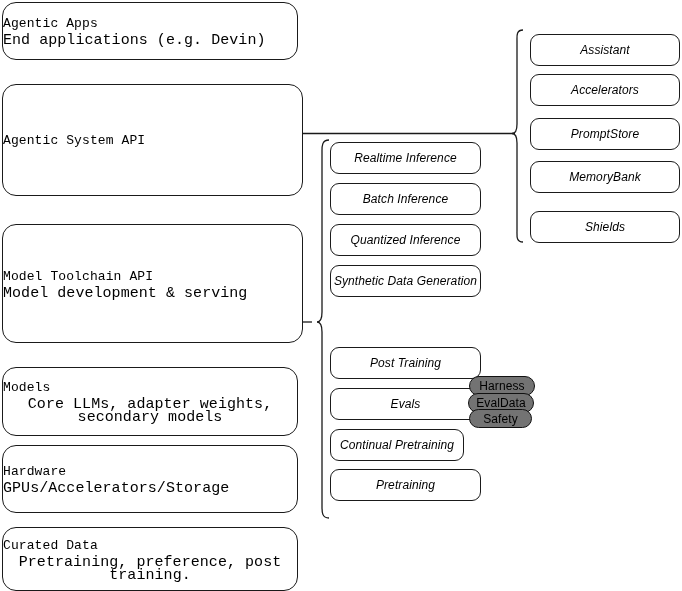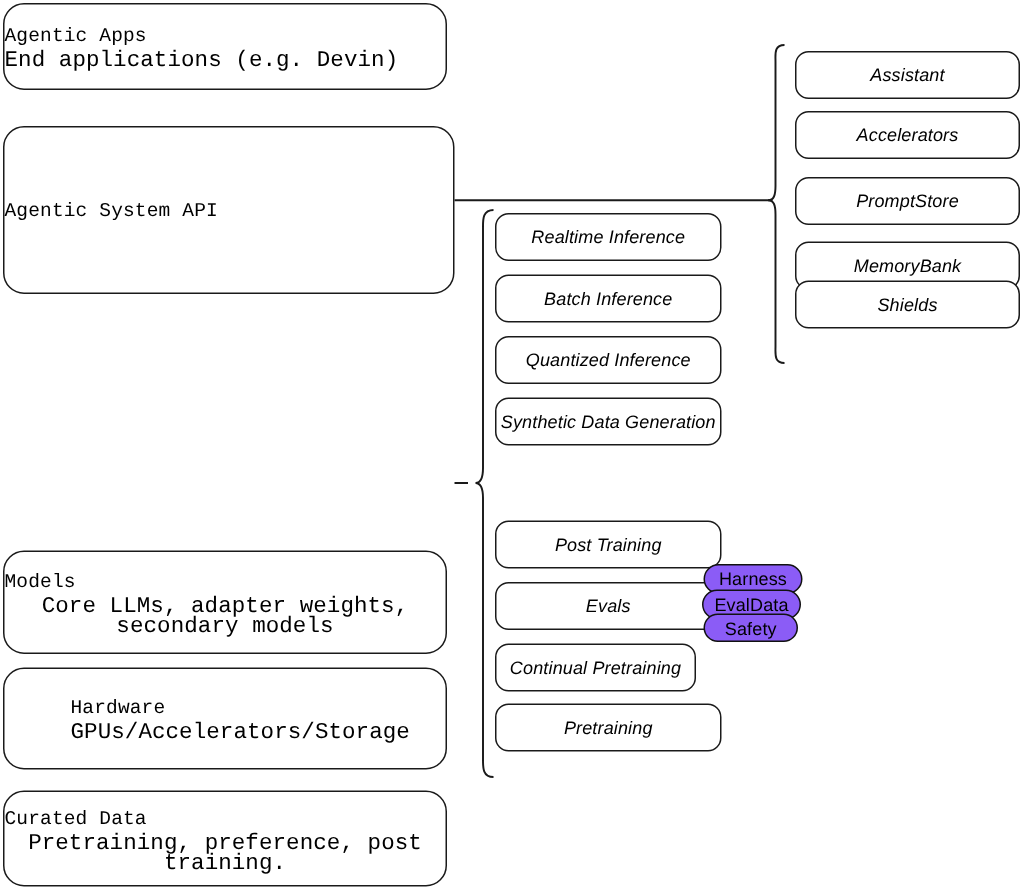--- a/index.html
+++ b/index.html
@@ -59,21 +59,21 @@
     font-size: 12px;
     color: #000000;
     letter-spacing: 0.1px;
     font-style: italic;
   }
   .pill {
     position: absolute;
     box-sizing: border-box;
     border: 1.4px solid #111111;
     border-radius: 11px;
-    background: #8b5cf6;
+    background: #737373;
     display: flex;
     align-items: center;
     justify-content: center;
     font-size: 12px;
     color: #000000;
     letter-spacing: 0.1px;
   }
   svg.decor {
     position: absolute;
     left: 0; top: 0;
@@ -118,27 +118,31 @@
 
   <div class="box" style="left:2px; top:2px; width:296px; height:58px;">
     <div class="title">Agentic Apps</div>
     <div class="subtitle">End applications (e.g. Devin)</div>
   </div>
 
   <div class="box" style="left:2px; top:84px; width:301px; height:112px;">
     <div class="title">Agentic System API</div>
   </div>
 
+  <div class="box" style="left:2px; top:224px; width:301px; height:119px;">
+    <div class="title">Model Toolchain API</div>
+    <div class="subtitle">Model development &amp; serving</div>
+  </div>
 
   <div class="box" style="left:2px; top:367px; width:296px; height:69px;">
     <div class="title">Models</div>
     <div class="subtitle">Core LLMs, adapter weights, secondary models</div>
   </div>
 
-  <div class="box" style="left:2px; top:445px; width:296px; height:68px;padding-left:44px;">
+  <div class="box" style="left:2px; top:445px; width:296px; height:68px;">
     <div class="title">Hardware</div>
     <div class="subtitle">GPUs/Accelerators/Storage</div>
   </div>
 
   <div class="box" style="left:2px; top:527px; width:296px; height:64px;">
     <div class="title">Curated Data</div>
     <div class="subtitle">Pretraining, preference, post training.</div>
   </div>
 
   <div class="stack-box" style="left:330px; top:142px; width:151px; height:32px;">
@@ -181,17 +185,17 @@
   </div>
   <div class="stack-box" style="left:530px; top:74px; width:150px; height:32px;">
     <span>Accelerators</span>
   </div>
   <div class="stack-box" style="left:530px; top:118px; width:150px; height:32px;">
     <span>PromptStore</span>
   </div>
   <div class="stack-box" style="left:530px; top:161px; width:150px; height:32px;">
     <span>MemoryBank</span>
   </div>
-  <div class="stack-box" style="left:530px; top:187px; width:150px; height:32px;">
+  <div class="stack-box" style="left:530px; top:211px; width:150px; height:32px;">
     <span>Shields</span>
   </div>
 
 </div>
 
 </body></html>

